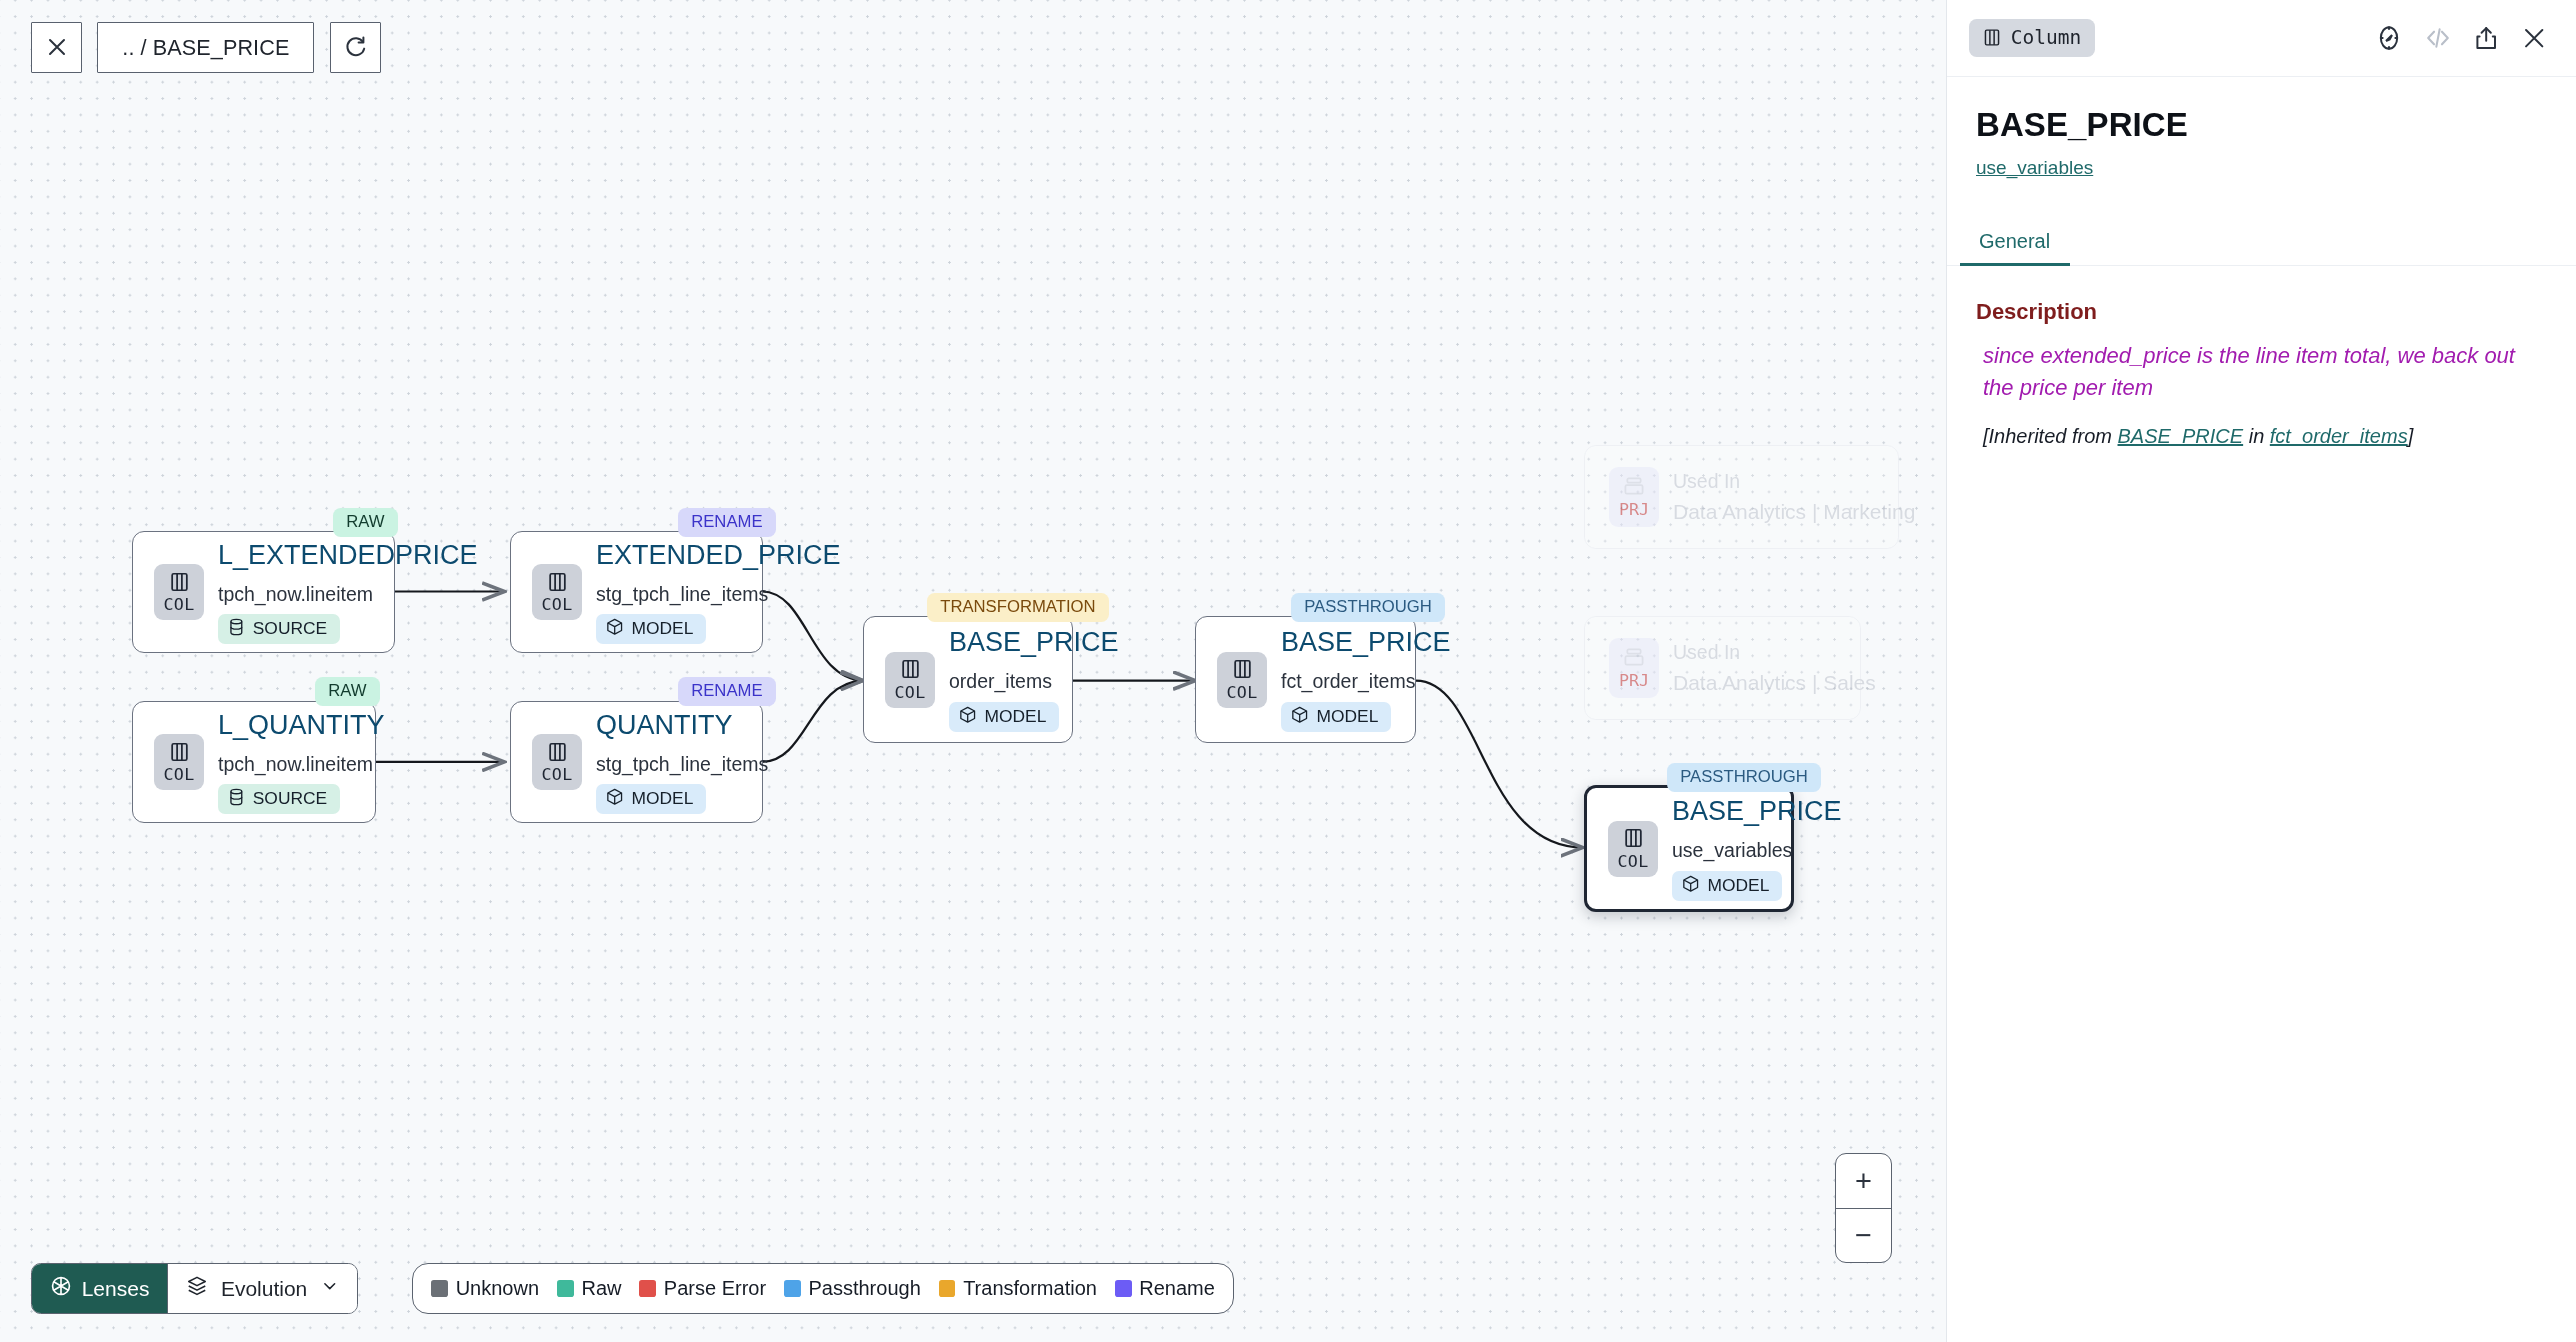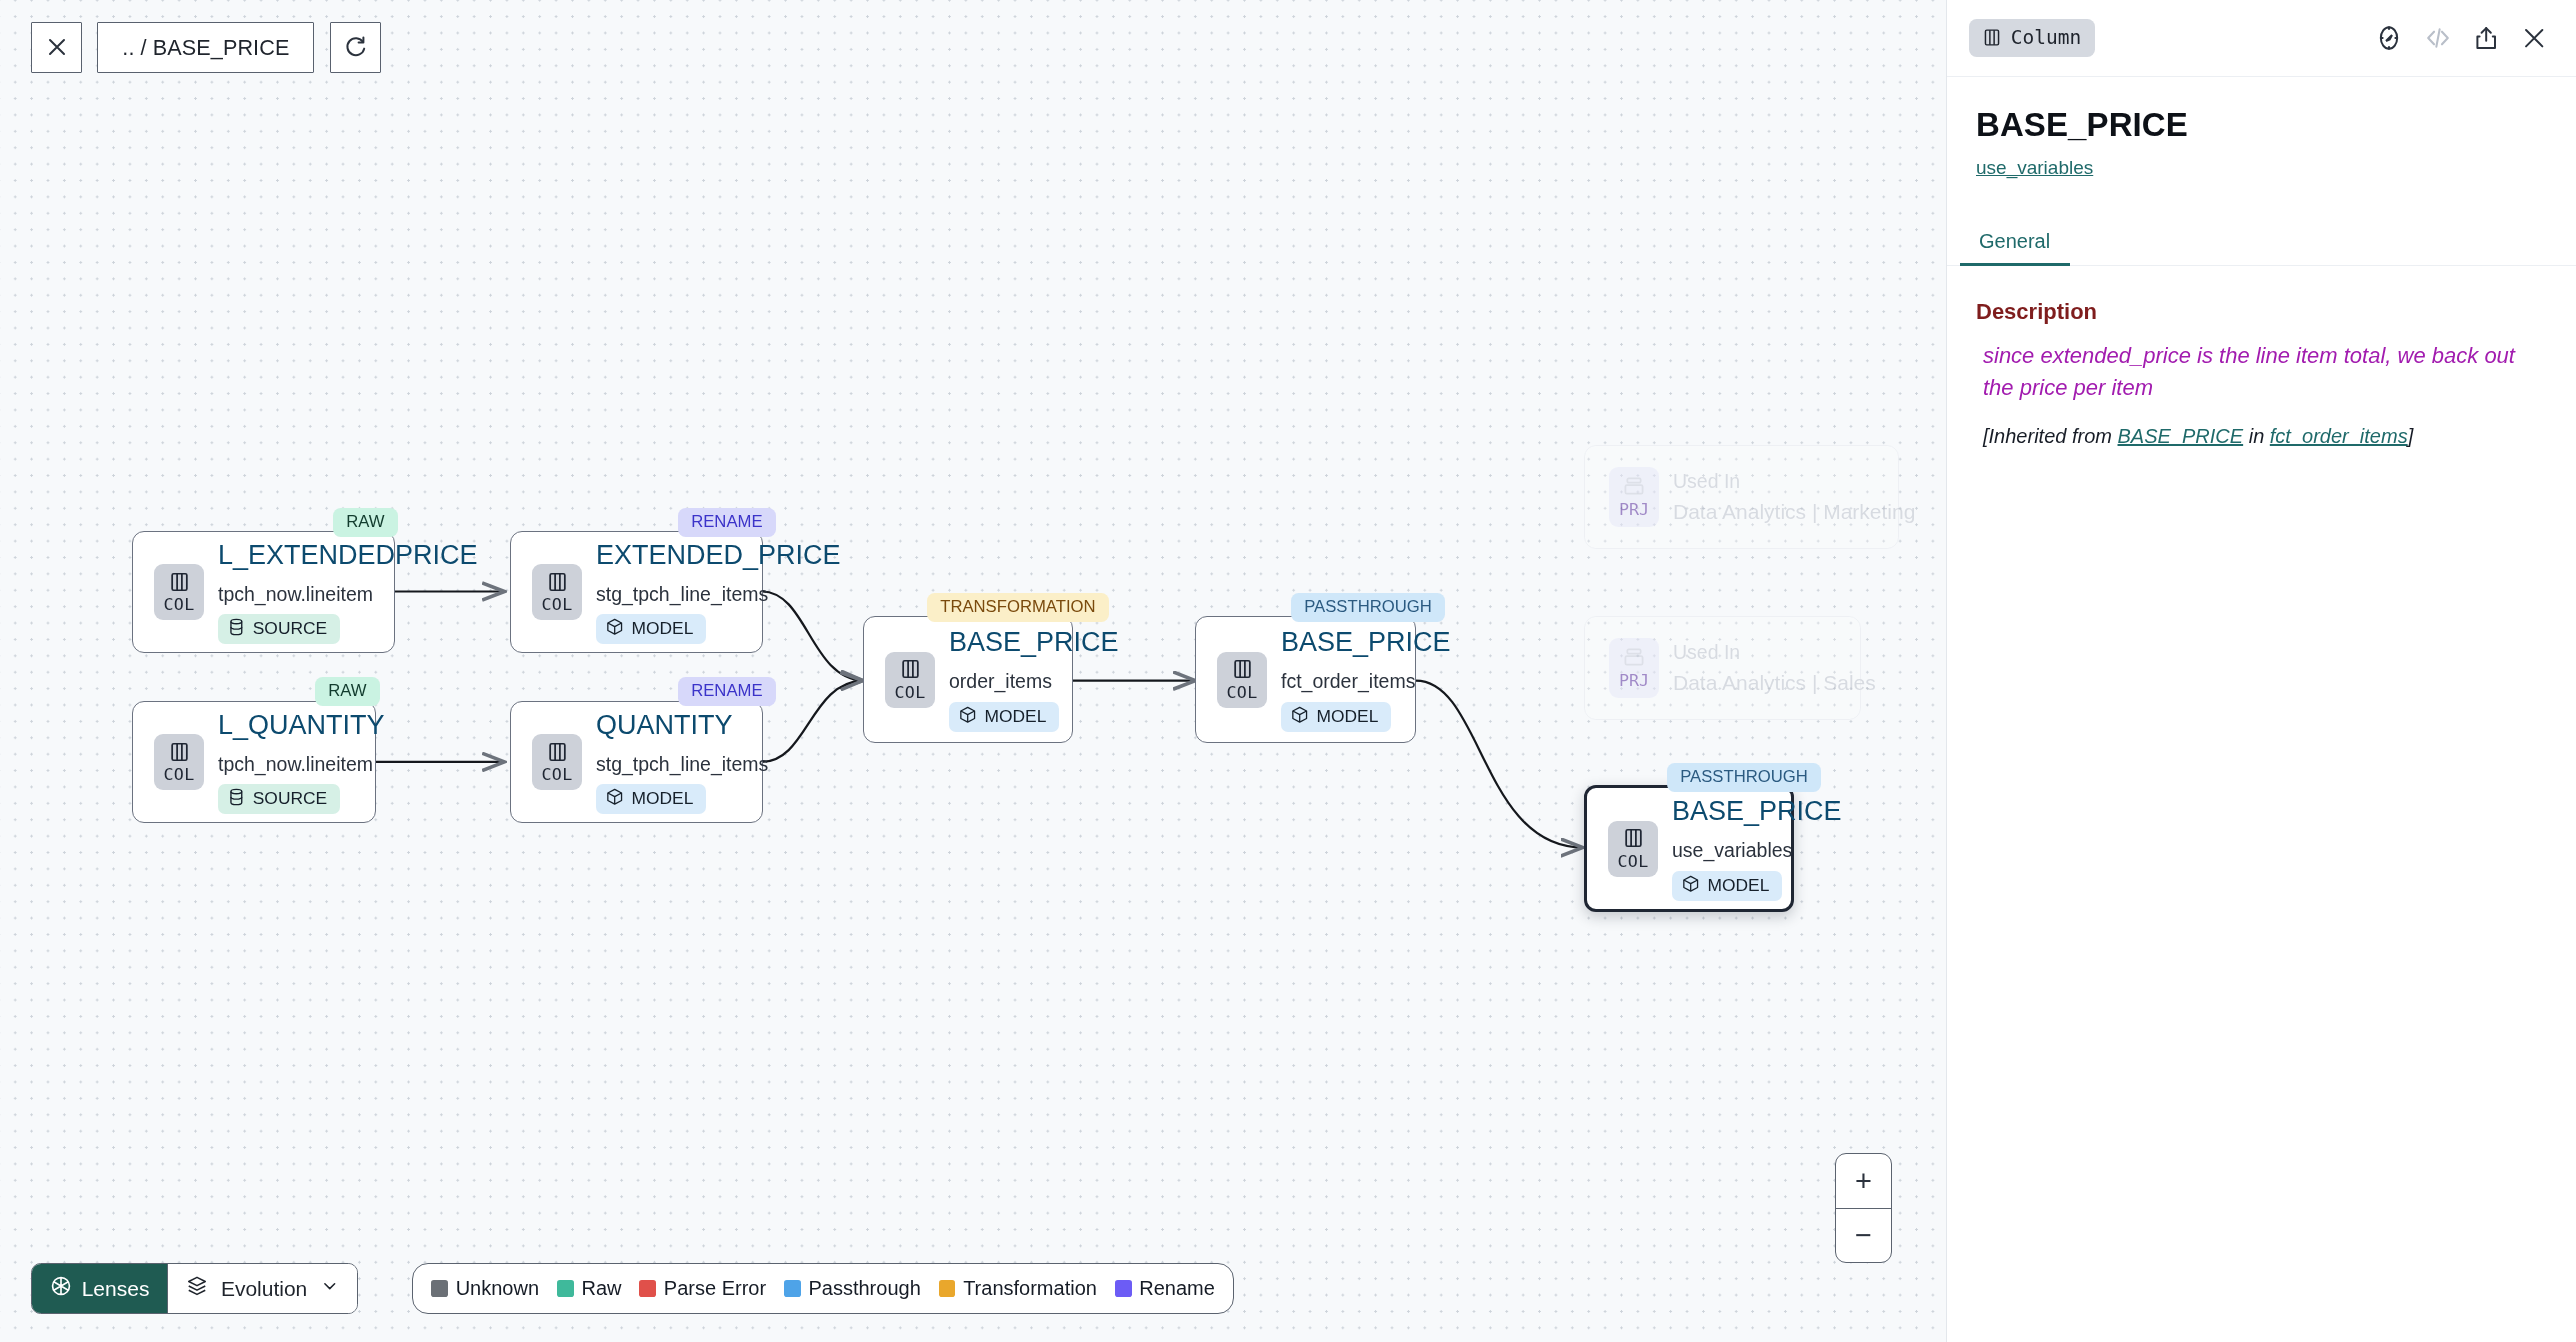--- a/index.html
+++ b/index.html
@@ -75,21 +75,21 @@
     position: absolute; background: rgba(255,255,255,.42);
     border: 1.4px solid #e6e9ee; border-radius: 12px; opacity: .5;
   }
   .ghost .node-inner { padding-left: 24px; }
   .ghost .prj-badge {
     flex: 0 0 auto; width: 50px; height: 60px; background: #e7e8f8; border-radius: 9px;
     display: flex; flex-direction: column; align-items: center; justify-content: center; gap: 1.4px;
   }
   .ghost .prj-label {
     font-family: "DejaVu Sans Mono", "Liberation Mono", monospace;
-    font-size: 16.7px; color: #4c1d95; line-height: 1;
+    font-size: 16.7px; color: #b91c1c; line-height: 1;
   }
   .ghost .g-title { font-size: 19.5px; color: #b9bec8; line-height: 1.3; }
   .ghost .g-sub   { font-size: 21px; color: #b9bec8; line-height: 1.3; margin-top: 3.5px; white-space: nowrap; }
 
   
   .bottombar { position: absolute; left: 31px; bottom: 29px; display: flex; align-items: center; gap: 18px; z-index: 40; }
   .lens-group { display: flex; align-items: stretch; height: 51px; border-radius: 9.7px; overflow: hidden;
                 border: 1.5px solid #5b636f; }
   .lens-btn { background: #1f5b52; color: #ffffff; display: flex; align-items: center; gap: 9.7px;
               padding: 0 18px; font-size: 21px; cursor: pointer; justify-content: flex-end; }

